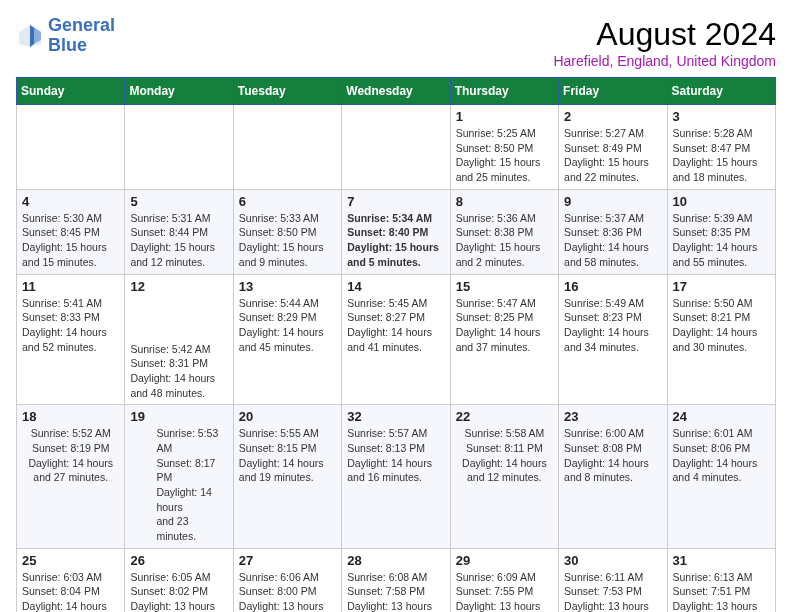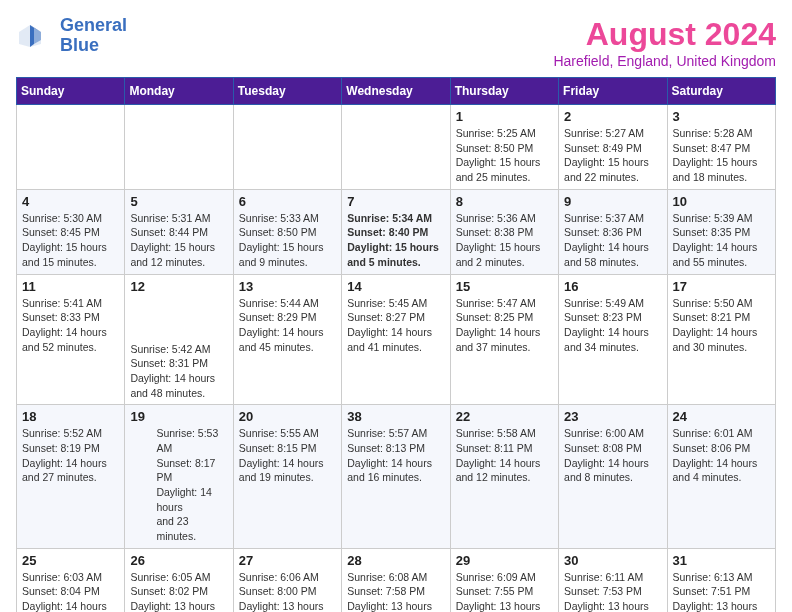--- a/index.html
+++ b/index.html
@@ -12,52 +12,52 @@
     }
     .header {
       display: flex;
       justify-content: space-between;
       align-items: flex-start;
       margin-bottom: 8px;
     }
     .logo {
       display: flex;
       align-items: center;
-      gap: 16px;
+      gap: 4px;
     }
     .logo-text {
       font-size: 18px;
       font-weight: bold;
       color: #1a1a2e;
       line-height: 1.1;
     }
     .logo-text span { color: #3a6fbf; }
     .logo-icon {
       width: 28px;
       height: 28px;
     }
     .title-block {
       text-align: right;
     }
     .month-title {
       font-size: 32px;
-      font-weight: bold;
-      color: #ec4899;
+      font-weight: normal;
+      color: #000000;
     }
     .location {
       font-size: 14px;
       color: #a21caf;
     }
     table {
       width: 100%;
       border-collapse: collapse;
       font-size: 11px;
     }
     thead th {
-      background: #4c1d95;
+      background: #15803d;
       color: #fff;
       padding: 6px 4px;
       text-align: left;
       font-size: 12px;
       font-weight: bold;
       border: 1px solid #2a5aaa;
     }
     td {
       border: 1px solid #ccc;
       vertical-align: top;
@@ -242,49 +242,49 @@
           <span class="day-num">17</span>
           <div class="cell-text" style="white-space: pre-line;">Sunrise: 5:50 AM
 Sunset: 8:21 PM
 Daylight: 14 hours
 and 30 minutes.</div>
         </td>
       </tr>
       <tr>
         <td>
           <span class="day-num">18</span>
-          <div class="cell-text" style="white-space: pre-line;">Sunrise: 5:52 AM
+          <div class="cell-text" style="white-space: pre-line; text-align: center;">Sunrise: 5:52 AM
 Sunset: 8:19 PM
 Daylight: 14 hours
 and 27 minutes.</div>
         </td>
         <td>
           <span class="day-num">19</span>
           <div class="cell-text" style="white-space: pre-line; margin-left: 26px;">Sunrise: 5:53 AM
 Sunset: 8:17 PM
 Daylight: 14 hours
 and 23 minutes.</div>
         </td>
         <td>
           <span class="day-num">20</span>
           <div class="cell-text" style="white-space: pre-line;">Sunrise: 5:55 AM
 Sunset: 8:15 PM
 Daylight: 14 hours
 and 19 minutes.</div>
         </td>
         <td>
-          <span class="day-num">38</span>
+          <span class="day-num">32</span>
           <div class="cell-text" style="white-space: pre-line;">Sunrise: 5:57 AM
 Sunset: 8:13 PM
 Daylight: 14 hours
 and 16 minutes.</div>
         </td>
         <td>
           <span class="day-num">22</span>
-          <div class="cell-text" style="white-space: pre-line;">Sunrise: 5:58 AM
+          <div class="cell-text" style="white-space: pre-line; text-align: center;">Sunrise: 5:58 AM
 Sunset: 8:11 PM
 Daylight: 14 hours
 and 12 minutes.</div>
         </td>
         <td>
           <span class="day-num">23</span>
           <div class="cell-text" style="white-space: pre-line;">Sunrise: 6:00 AM
 Sunset: 8:08 PM
 Daylight: 14 hours
 and 8 minutes.</div>

